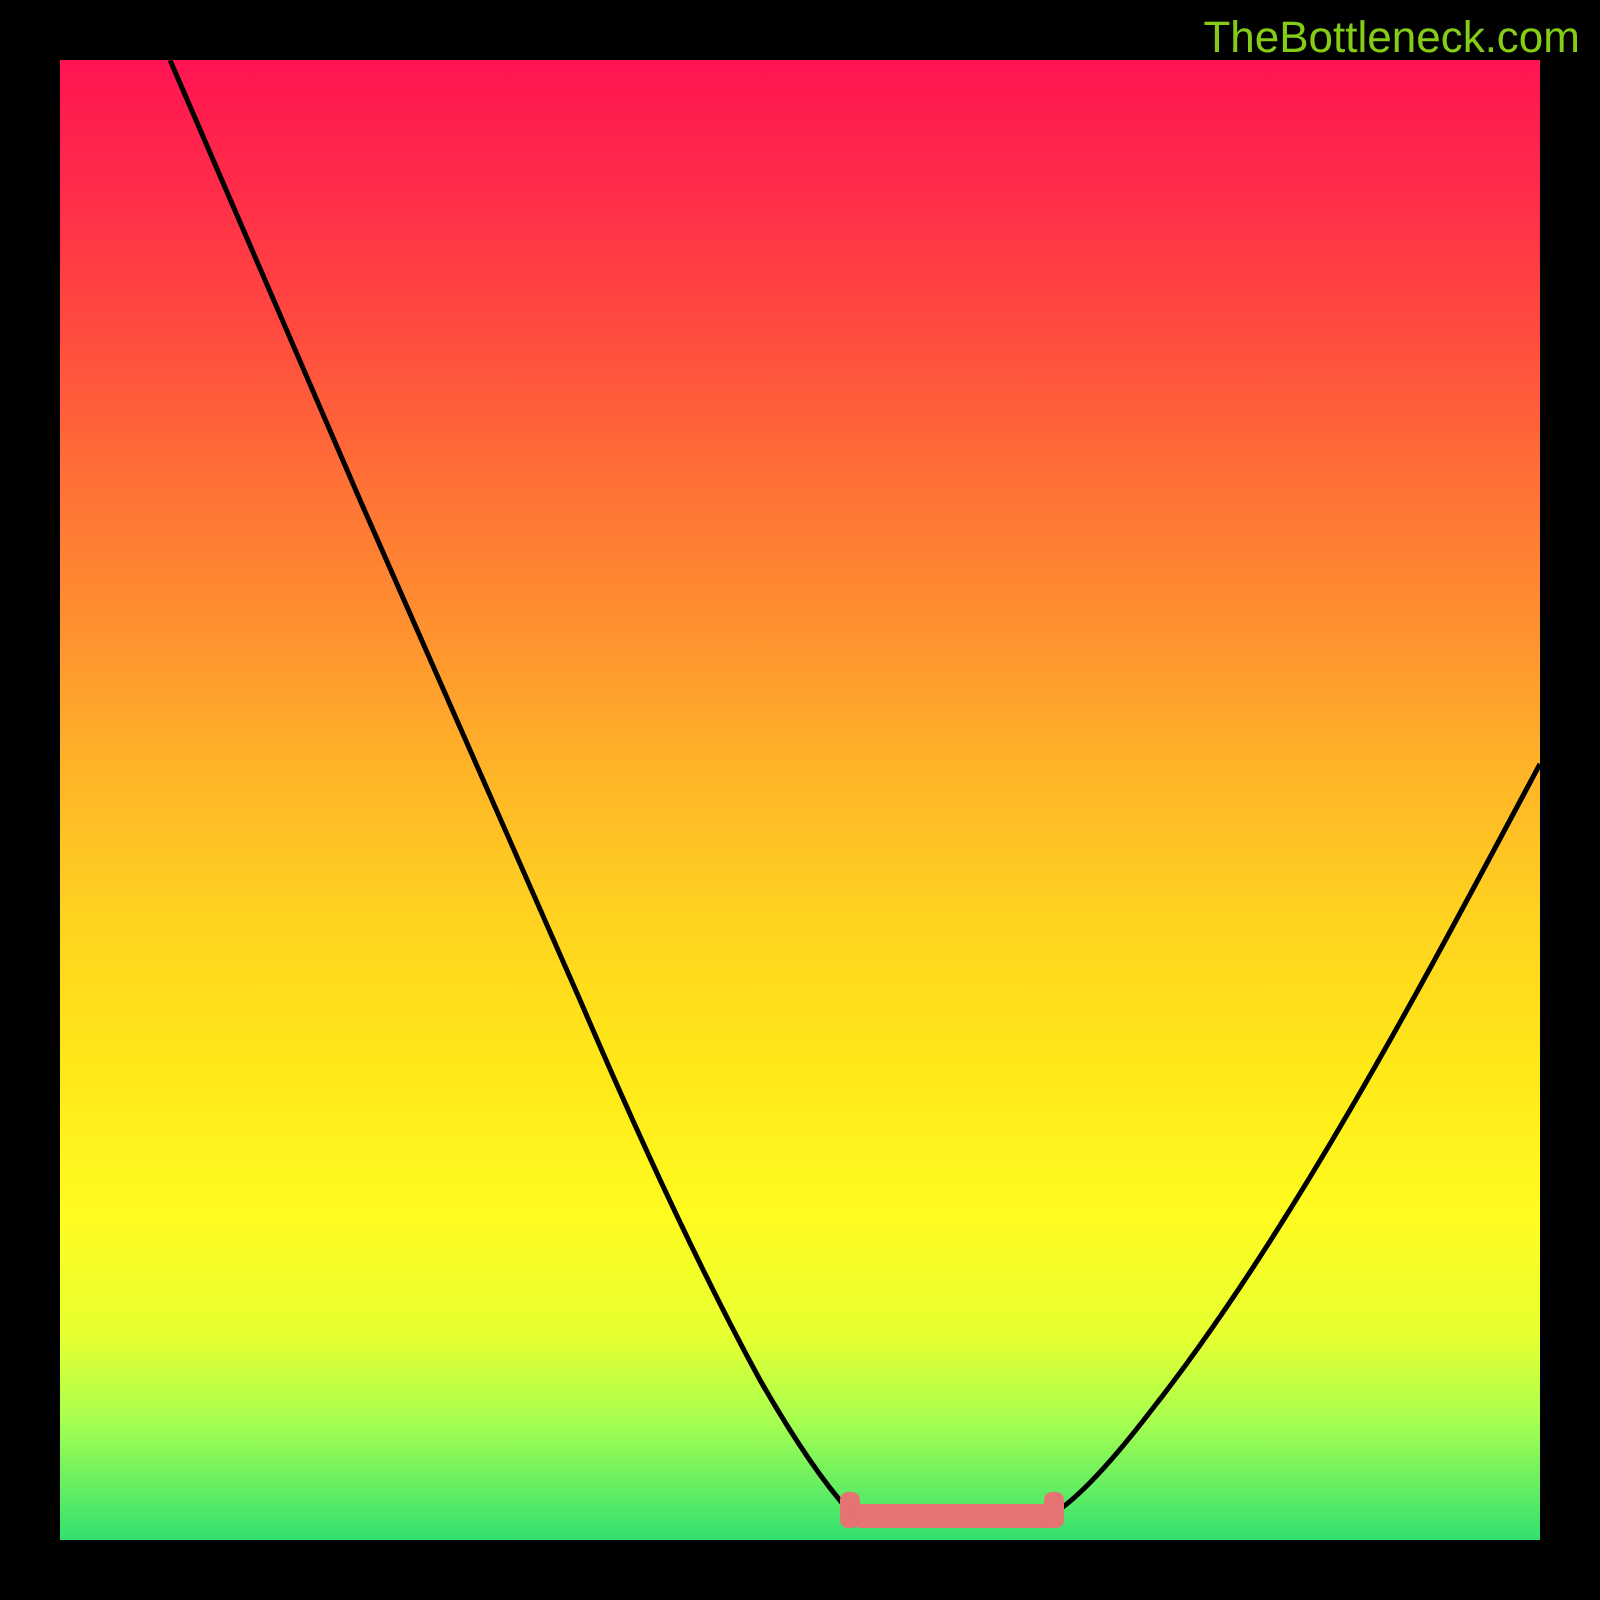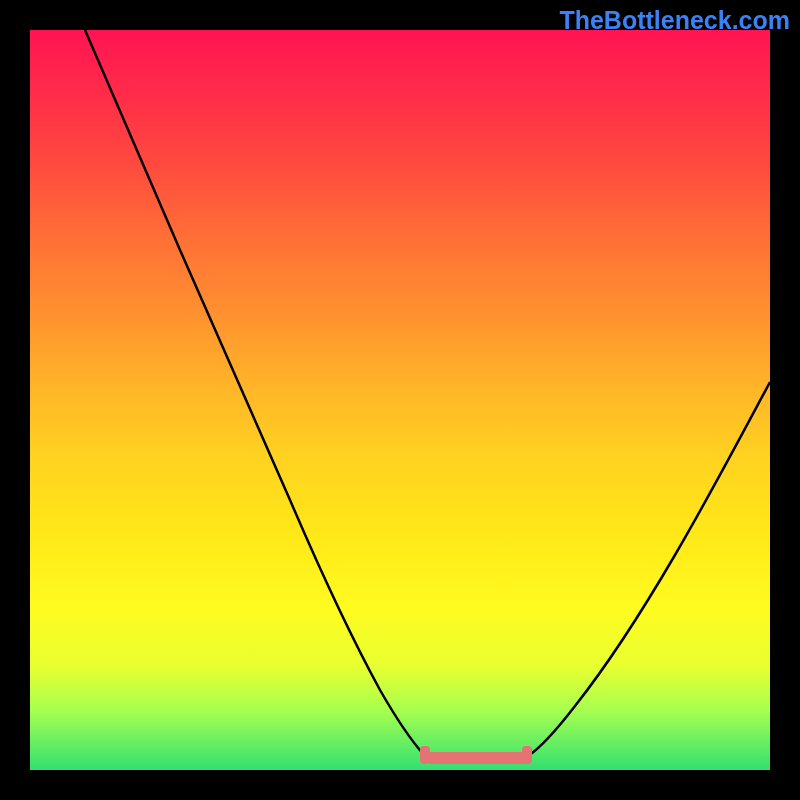--- a/index.html
+++ b/index.html
@@ -8,23 +8,23 @@
     height: 800px;
     background: #000;
     font-family: Arial, sans-serif;
     position: relative;
     overflow: hidden;
   }
   .watermark {
     position: absolute;
     top: 6px;
     right: 10px;
-    color: #3b82f6;
-    font-size: 25px;
-    font-weight: 700;
+    color: #84cc16;
+    font-size: 22px;
+    font-weight: 400;
     z-index: 10;
   }
   .plot-area {
     position: absolute;
     left: 30px;
     top: 30px;
     width: 740px;
     height: 740px;
     overflow: hidden;
   }

